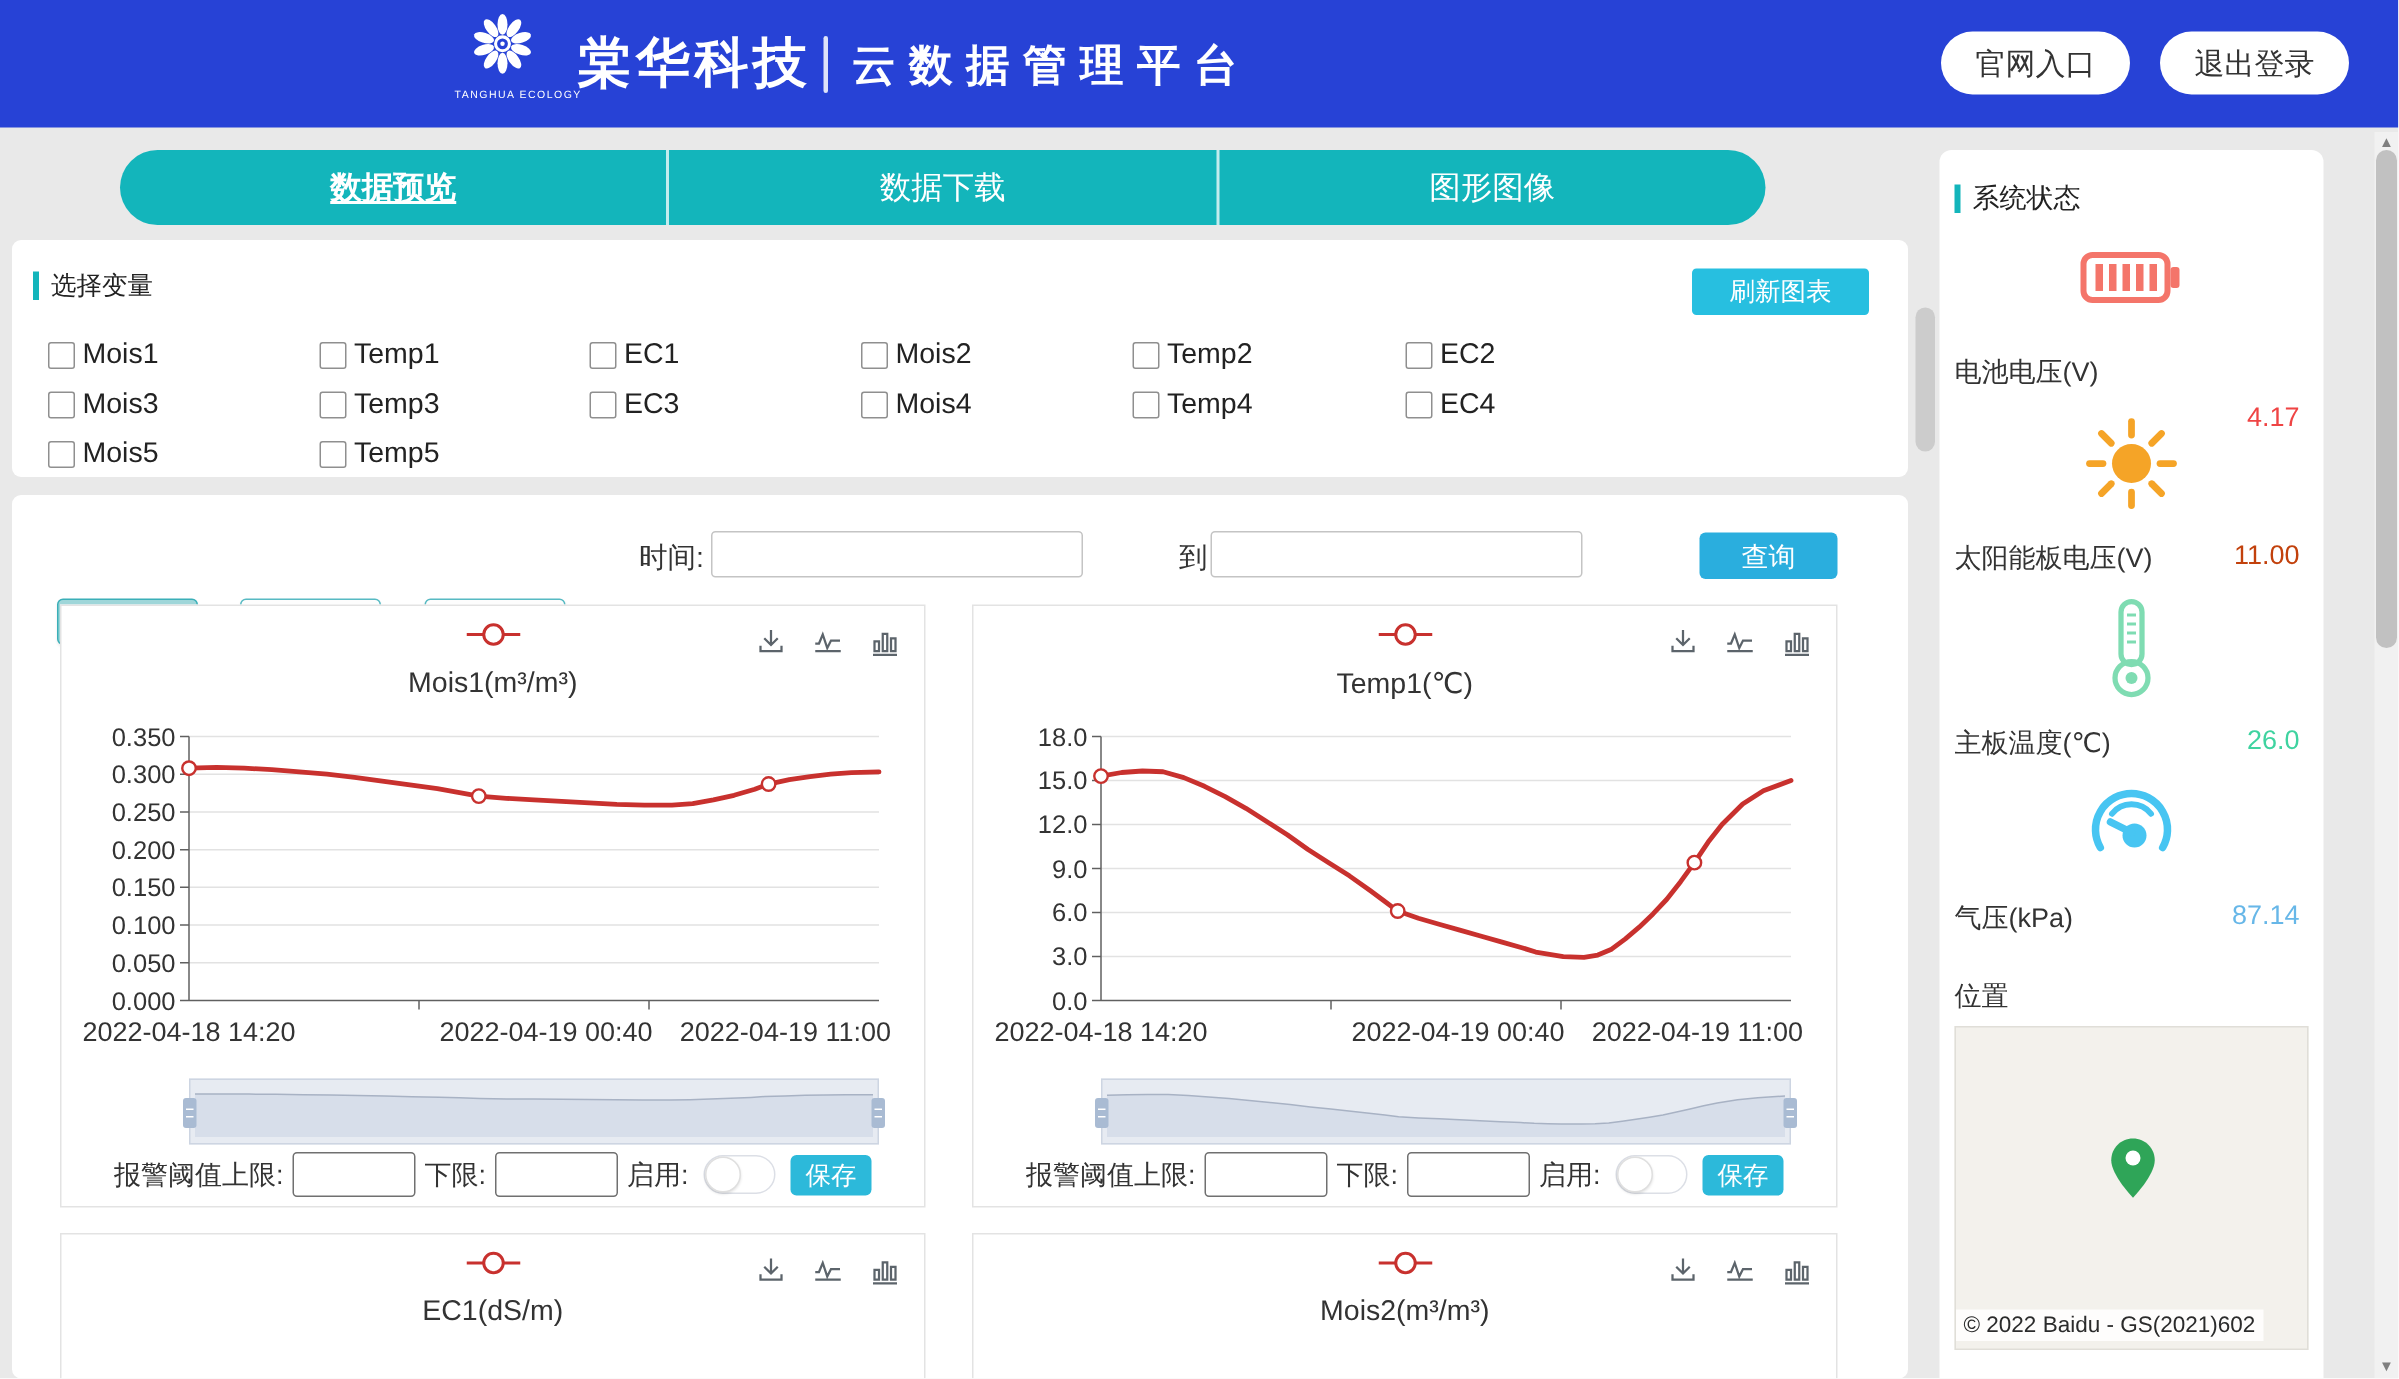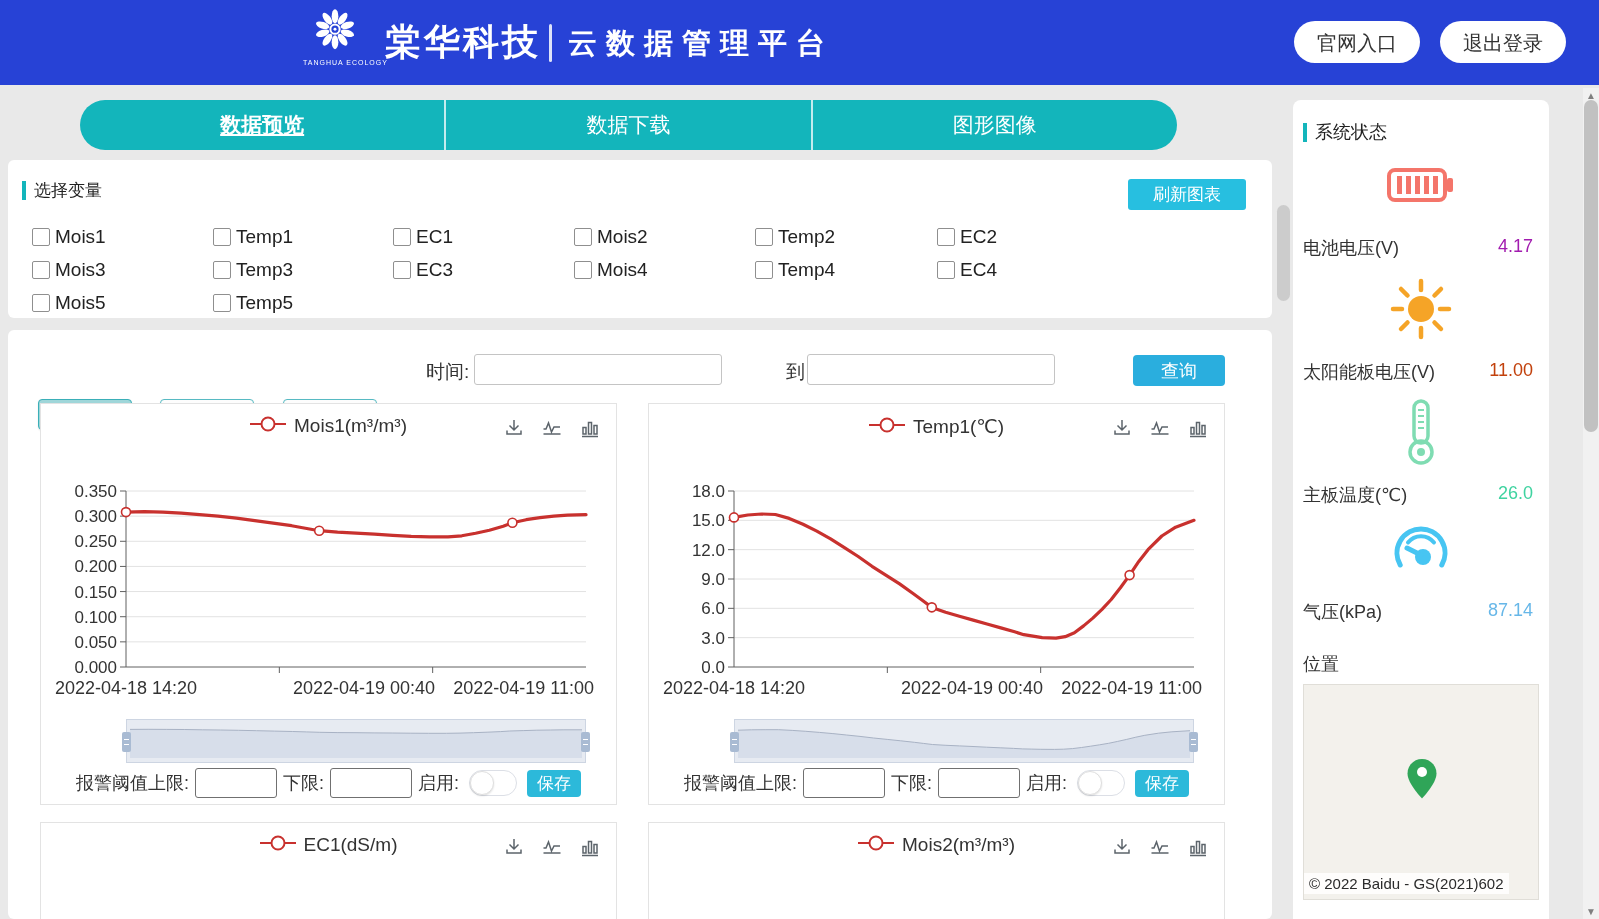--- a/index.html
+++ b/index.html
@@ -44,21 +44,21 @@
   .flabel{position:absolute;font-size:19px;color:#333;}
   .finput{position:absolute;top:24px;width:248px;height:31px;border:1px solid #c4c4c4;border-radius:3px;font-family:inherit;font-size:16px;padding:0 6px;box-sizing:border-box;}
   .query-btn{position:absolute;left:1125px;top:25px;width:92px;height:31px;font-size:18px;border-radius:4px;background:#2aaede;}
 
   
   .card{position:absolute;width:577px;height:402px;background:#fff;border:1px solid #e3e3e3;box-sizing:border-box;overflow:hidden;}
   .card.c0{left:32px;top:73px;}
   .card.c1{left:640px;top:73px;}
   .card.c2{left:32px;top:492px;height:180px;}
   .card.c3{left:640px;top:492px;height:180px;}
-  .card-legend{position:absolute;left:0;top:11px;width:100%;display:flex;align-items:center;justify-content:center;gap:8px;font-size:19px;color:#333;cursor:pointer;}
+  .card-legend{position:absolute;left:0;top:11px;width:100%;display:flex;align-items:center;justify-content:center;gap:8px;font-size:19px;color:#333;cursor:pointer;flex-direction:column;}
   .card-toolbar{position:absolute;right:14px;top:12px;display:flex;gap:14px;}
   .tool-ic{width:24px;height:24px;cursor:pointer;}
   .tool-ic svg{stroke:#5c646b;fill:none;stroke-width:1.5;}
   .plot{position:absolute;left:0;top:50px;}
   .dz{position:absolute;left:85px;top:315px;width:460px;height:44px;background:#e7ebf2;border:1px solid #cdd5e2;box-sizing:border-box;}
   .dz-handle{position:absolute;top:12px;width:9px;height:20px;background:#a9bbd3;border-radius:2px;cursor:ew-resize;}
   .dz-handle::before,.dz-handle::after{content:"";position:absolute;left:2px;right:2px;height:1px;background:#fff;}
   .dz-handle::before{top:7px;} .dz-handle::after{top:12px;}
   .dz-handle.l{left:-5px;} .dz-handle.r{right:-5px;}
   .alarm-row{position:absolute;left:0;top:364px;width:100%;display:flex;align-items:center;justify-content:center;gap:6px;font-size:18px;color:#333;}
@@ -393,21 +393,21 @@
               <rect x="11" y="14" width="5" height="18" fill="#f4756a"></rect>
               <rect x="20" y="14" width="5" height="18" fill="#f4756a"></rect>
               <rect x="29" y="14" width="5" height="18" fill="#f4756a"></rect>
               <rect x="38" y="14" width="5" height="18" fill="#f4756a"></rect>
               <rect x="47" y="14" width="5" height="18" fill="#f4756a"></rect>
             </svg>
           </div>
         </div>
         <div class="mrow" style="top: 136px;">
           <span>电池电压(V)</span>
-          <span style="color: #a21caf;">4.17</span>
+          <span style="color: #ef4444; margin-top: 32px;">4.17</span>
         </div>
         <div class="metric" style="top: 176px;">
           <div class="micon">
             <svg width="66" height="66" viewBox="0 0 66 66">
               <circle cx="33" cy="33" r="13" fill="#f5a427"></circle>
               <g stroke="#f5a427" stroke-width="4.5" stroke-linecap="round">
                 <line x1="33" y1="5" x2="33" y2="14"></line>
                 <line x1="33" y1="52" x2="33" y2="61"></line>
                 <line x1="5" y1="33" x2="14" y2="33"></line>
                 <line x1="52" y1="33" x2="61" y2="33"></line>

